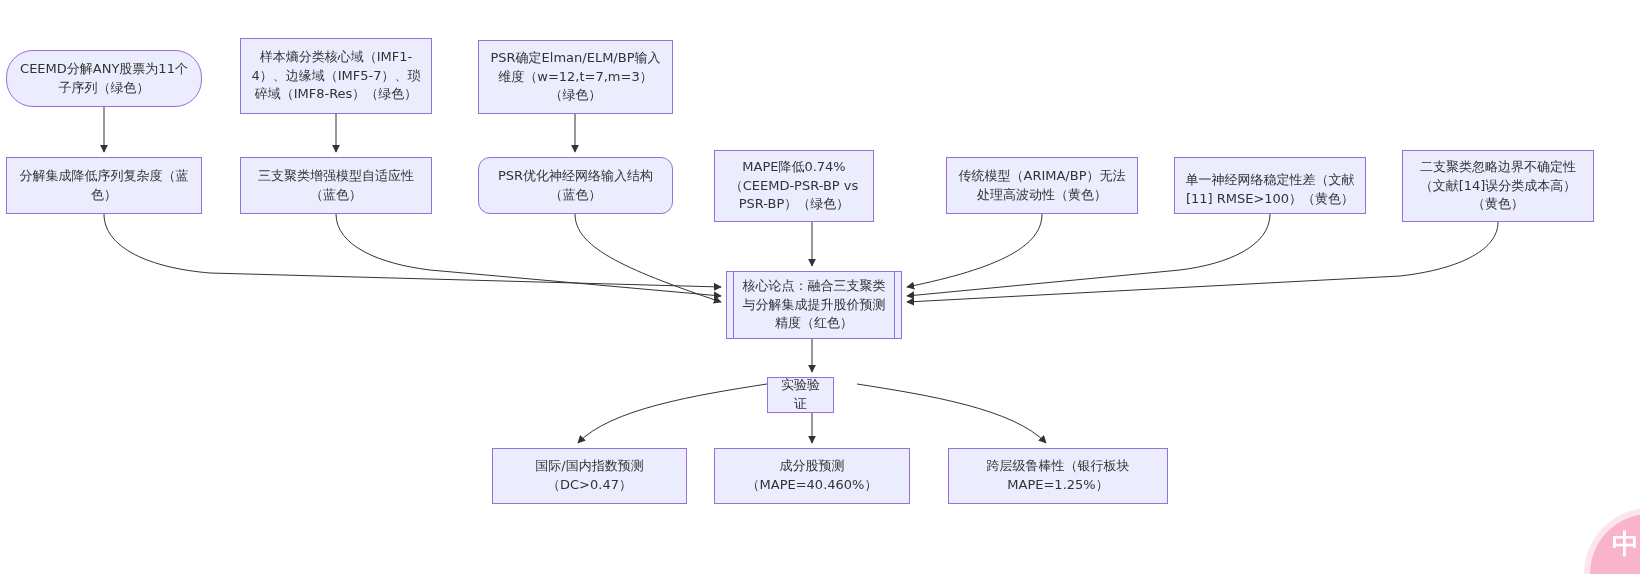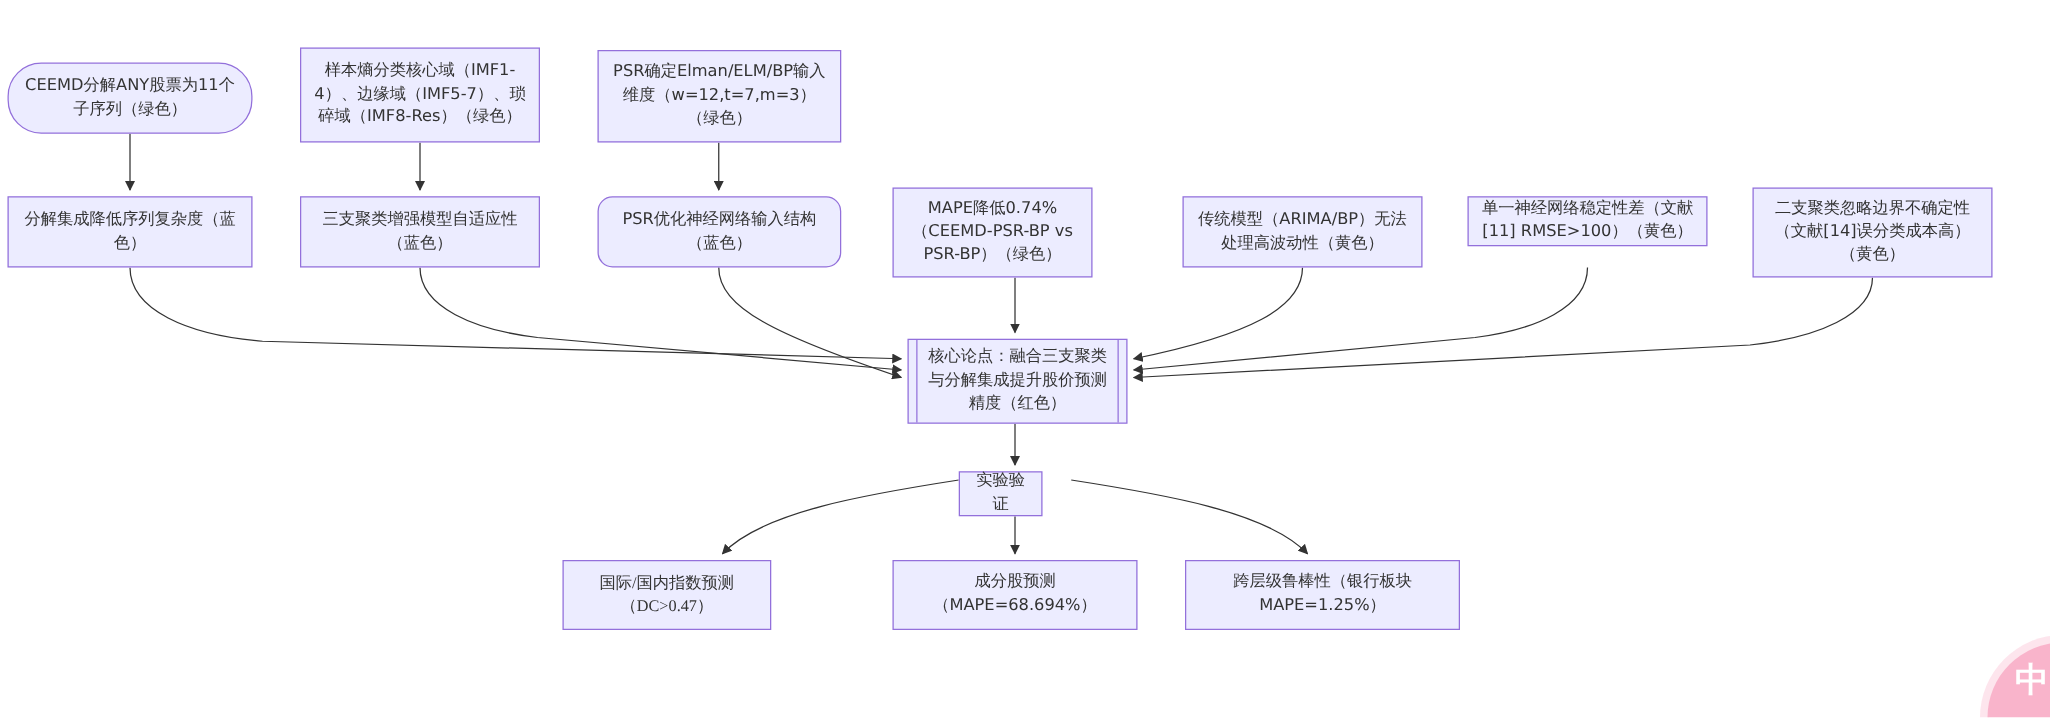--- a/index.html
+++ b/index.html
@@ -96,37 +96,37 @@
       </div>
       <div class="node" style="left: 478px; top: 157px; width: 195px; height: 57px; border-radius: 12px;">
         <span class="node-label">PSR优化神经网络输入结构（蓝色）</span>
       </div>
       <div class="node" style="left: 714px; top: 150px; width: 160px; height: 72px;">
         <span class="node-label">MAPE降低0.74%（CEEMD-PSR-BP vs PSR-BP）（绿色）</span>
       </div>
       <div class="node" style="left: 946px; top: 157px; width: 192px; height: 57px;">
         <span class="node-label">传统模型（ARIMA/BP）无法处理高波动性（黄色）</span>
       </div>
-      <div class="node" style="left: 1174px; top: 157px; width: 192px; height: 40px;">
+      <div class="node" style="left: 1174px; top: 157px; width: 192px; height: 57px; align-items: flex-end;">
         <span class="node-label">单一神经网络稳定性差（文献[11] RMSE&gt;100）（黄色）</span>
       </div>
       <div class="node" style="left: 1402px; top: 150px; width: 192px; height: 72px; align-items: center;">
         <span class="node-label">二支聚类忽略边界不确定性（文献[14]误分类成本高）（黄色）</span>
       </div>
       <div class="node subroutine" style="left: 726px; top: 271px; width: 176px; height: 68px;">
         <span class="node-label">核心论点：融合三支聚类与分解集成提升股价预测精度（红色）</span>
       </div>
       <div class="node" style="left: 767px; top: 377px; width: 67px; height: 36px;">
         <span class="node-label">实验验证</span>
       </div>
-      <div class="node" style="left: 450px; top: 448px; width: 167px; height: 56px; font-family: Liberation Serif, serif;">
+      <div class="node" style="left: 492px; top: 448px; width: 195px; height: 56px;">
         <span class="node-label">国际/国内指数预测（DC&gt;0.47）</span>
       </div>
       <div class="node" style="left: 714px; top: 448px; width: 196px; height: 56px;">
-        <span class="node-label">成分股预测（MAPE=68.694%）</span>
+        <span class="node-label">成分股预测（MAPE=40.460%）</span>
       </div>
       <div class="node" style="left: 948px; top: 448px; width: 220px; height: 56px;">
         <span class="node-label">跨层级鲁棒性（银行板块MAPE=1.25%）</span>
       </div>
     </div>
   <div class="badge">
     <span class="badge-text">中A</span>
   </div>
 </div>
 

